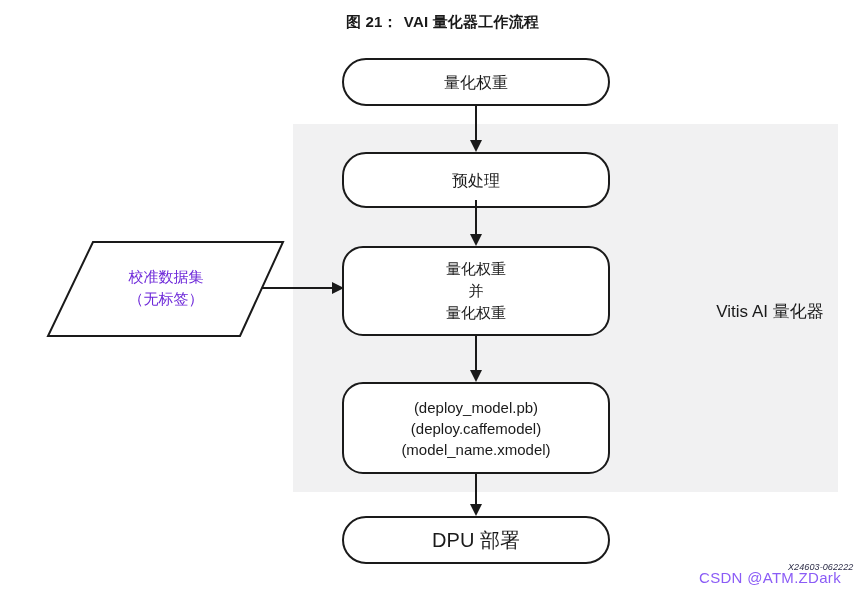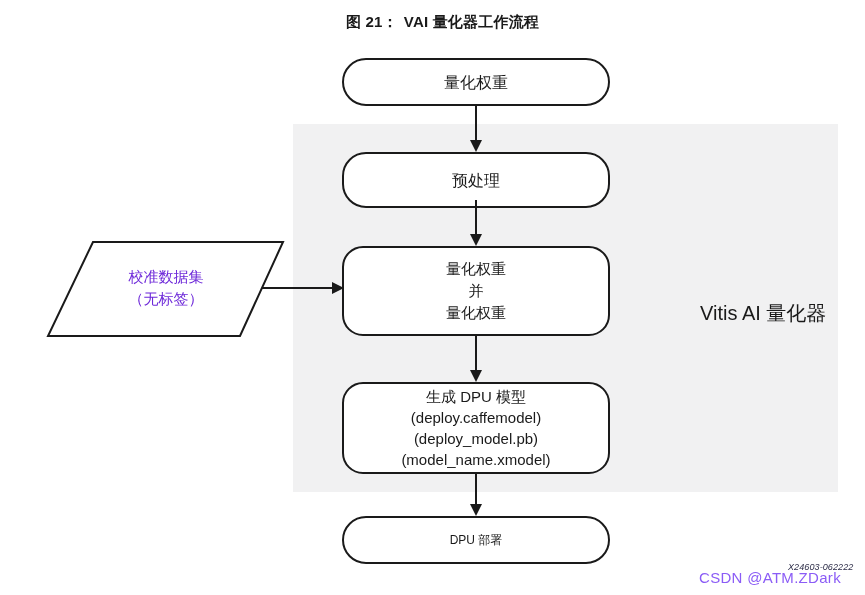--- a/index.html
+++ b/index.html
@@ -13,33 +13,33 @@
     text-align:center;padding-left:20px;box-sizing:border-box;
     font-size:15px;font-weight:bold;letter-spacing:0.2px;
   }
   .title .prefix{font-weight:bold;margin-right:6px;}
   .region{
     position:absolute;left:293px;top:124px;width:545px;height:368px;
     background:#f1f1f2;
   }
   .region-label{
     position:absolute;left:700px;top:300px;width:140px;
-    font-size:20px;color:#1a1a1a;
+    font-size:17px;text-align:center;color:#1a1a1a;
   }
   .stadium{
     position:absolute;left:342px;width:268px;box-sizing:border-box;
     border:2px solid #1a1a1a;border-radius:21px;background:#ffffff;
     display:flex;flex-direction:column;align-items:center;justify-content:center;
     font-size:15px;color:#1a1a1a;text-align:center;line-height:21px;
   }
   .b1{top:58px;height:48px;border-radius:24px;font-size:16px;}
   .b2{top:152px;height:56px;border-radius:24px;font-size:16px;}
   .b3{top:246px;height:90px;line-height:22px;}
   .b4{top:382px;height:92px;line-height:21px;}
-  .b5{top:516px;height:48px;border-radius:24px;font-size:12px;}
+  .b5{top:516px;height:48px;border-radius:24px;font-size:20px;}
   .varrow{position:absolute;left:470px;width:12px;}
   .varrow .line{position:absolute;left:5px;top:0;width:1.5px;background:#1a1a1a;}
   .varrow .head{
     position:absolute;left:0;width:0;height:0;
     border-left:6px solid transparent;border-right:6px solid transparent;
     border-top:12px solid #1a1a1a;
   }
   .harrow{position:absolute;top:282px;left:262px;width:81px;height:12px;}
   .harrow .line{position:absolute;left:0;top:5px;height:1.5px;width:70px;background:#1a1a1a;}
   .harrow .head{
@@ -79,23 +79,22 @@
   <div>预处理</div>
 </div>
 
 <div class="stadium b3">
   <div>量化权重</div>
   <div>并</div>
   <div>量化权重</div>
 </div>
 
 <div class="stadium b4">
-  <div>生成 DPU 模型</div>
+  <div>(deploy_model.pb)</div>
   <div>(deploy.caffemodel)</div>
-  <div>(deploy_model.pb)</div>
   <div>(model_name.xmodel)</div>
 </div>
 
 <div class="stadium b5">
   <div>DPU 部署</div>
 </div>
 
 <svg class="pgram-svg" width="246" height="101">
   <polygon points="50,3 240,3 197,97 5,97" fill="#ffffff" stroke="#1a1a1a" stroke-width="2"></polygon>
 </svg>

